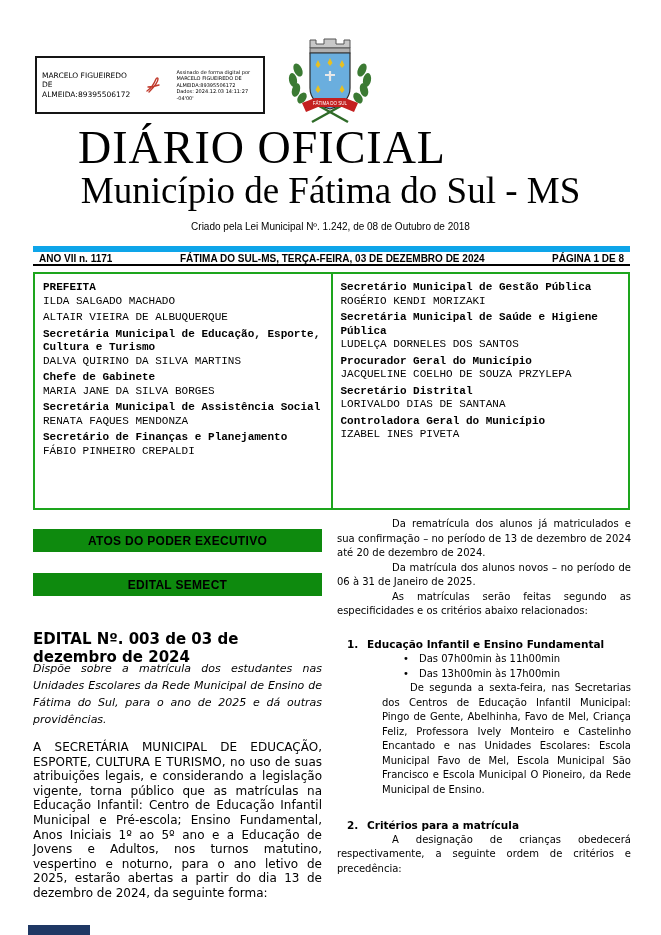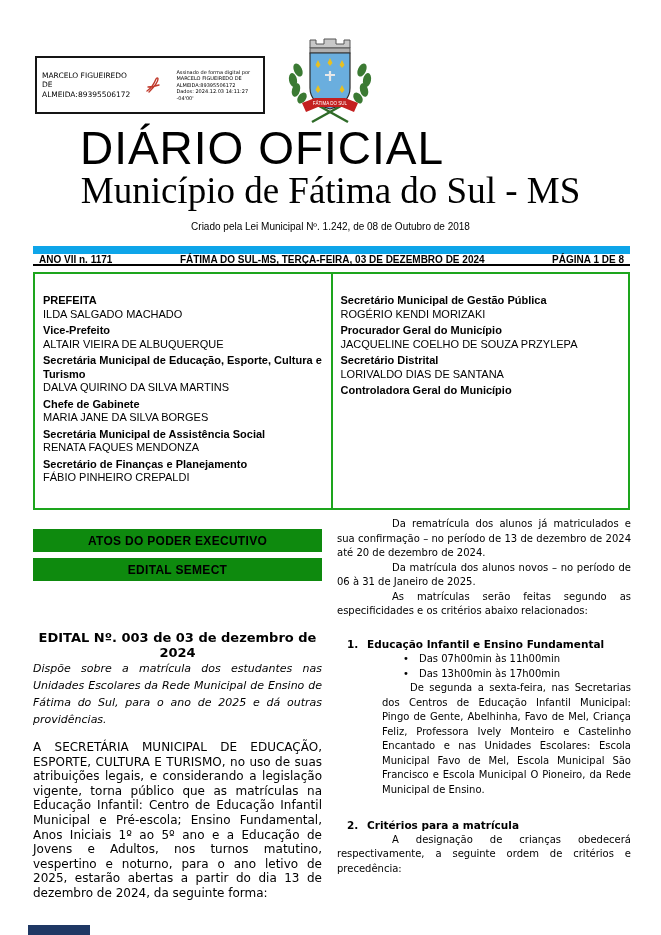--- a/index.html
+++ b/index.html
@@ -14,62 +14,62 @@
     border:2px solid #151515;box-sizing:border-box;
     display:flex;align-items:center;gap:15px;padding:3px 5px;
   }
   .sig-name{width:100px;font-size:7.5px;line-height:9.5px;font-family:"DejaVu Sans",sans-serif;}
   .sig-flourish{flex:0 0 auto;}
   .sig-details{width:108px;font-size:5px;line-height:6.6px;font-family:"DejaVu Sans",sans-serif;}
   
   .coat{position:absolute;left:280px;top:30px;}
   .m-title{
     position:absolute;left:0;top:124px;width:524px;text-align:center;
-    font-family:Liberation Sans, sans-serif;font-size:46px;line-height:48px;letter-spacing:1px;
+    font-family:Liberation Serif, serif;font-size:46px;line-height:48px;letter-spacing:1px;
   }
   .m-sub{
     position:absolute;left:0;top:176px;width:661px;text-align:center;
     font-family:"Liberation Serif",serif;font-size:37px;line-height:30px;
   }
   .m-law{
     position:absolute;left:0;top:221px;width:661px;text-align:center;
     font-family:"Liberation Sans",sans-serif;font-size:10px;
   }
   
   .issue-bar{
     position:absolute;left:33px;top:246px;width:597px;height:20px;box-sizing:border-box;
-    border-top:8px solid #0ea5e9;border-bottom:2px solid #000;
+    border-top:6px solid #0ea5e9;border-bottom:2px solid #000;
     display:flex;align-items:center;justify-content:space-between;
     font-family:"Liberation Sans",sans-serif;font-weight:bold;font-size:10px;
     padding:0 6px;
   }
   
   .officials-box{
     position:absolute;left:33px;top:272px;width:597px;height:238px;box-sizing:border-box;
     border:2px solid var(--green-border);
     display:flex;
     font-family:"Liberation Sans",sans-serif;font-size:11px;line-height:13.5px;
   }
-  .off-col{flex:1 1 50%;padding:20px 8px;box-sizing:border-box;}
+  .off-col{flex:1 1 50%;padding:7px 8px;box-sizing:border-box;font-family:Liberation Mono, monospace;}
   .off-divider{flex:0 0 2px;background:var(--green-border);}
   .official-group{margin-bottom:3px;}
   .official-title{font-weight:bold;}
   
   .banner{
     position:absolute;left:33px;width:289px;height:23px;box-sizing:border-box;
     background:var(--green-banner);color:#000;
     display:flex;align-items:center;justify-content:center;
     font-family:"Liberation Sans",sans-serif;font-weight:bold;font-size:12px;letter-spacing:.3px;
   }
   .banner-1{top:529px;}
-  .banner-2{top:558px;text-align:center;}
+  .banner-2{top:573px;text-align:center;}
   
   .edital-heading{
-    position:absolute;left:33px;top:630px;width:289px;text-align:center;
-    font-size:13px;font-weight:bold;
+    position:absolute;left:33px;top:630px;width:289px;text-align:left;
+    font-size:15px;font-weight:bold;
   }
   .edital-summary{
     position:absolute;left:33px;top:660px;width:289px;
     font-size:11px;font-style:italic;line-height:17px;text-align:justify;
   }
   .edital-body{
     position:absolute;left:33px;top:740px;width:289px;
     font-size:12px;line-height:14.6px;text-align:justify;
   }
   
@@ -158,21 +158,20 @@
     <span>PÁGINA 1 DE 8</span>
   </div>
 
   <div class="officials-box">
     <div class="off-col">
       <div class="official-group">
         <div class="official-title">PREFEITA</div>
         <div class="official-name">ILDA SALGADO MACHADO</div>
       </div>
       <div class="official-group">
-        <div class="official-title">Vice-Prefeito</div>
         <div class="official-name">ALTAIR VIEIRA DE ALBUQUERQUE</div>
       </div>
       <div class="official-group">
         <div class="official-title">Secretária Municipal de Educação, Esporte, Cultura e Turismo</div>
         <div class="official-name">DALVA QUIRINO DA SILVA MARTINS</div>
       </div>
       <div class="official-group">
         <div class="official-title">Chefe de Gabinete</div>
         <div class="official-name">MARIA JANE DA SILVA BORGES</div>
       </div>
@@ -185,29 +184,34 @@
         <div class="official-name">FÁBIO PINHEIRO CREPALDI</div>
       </div>
     </div>
     <div class="off-divider"></div>
     <div class="off-col">
       <div class="official-group">
         <div class="official-title">Secretário Municipal de Gestão Pública</div>
         <div class="official-name">ROGÉRIO KENDI MORIZAKI</div>
       </div>
       <div class="official-group">
+        <div class="official-title">Secretária Municipal de Saúde e Higiene Pública</div>
+        <div class="official-name">LUDELÇA DORNELES DOS SANTOS</div>
+      </div>
+      <div class="official-group">
         <div class="official-title">Procurador Geral do Município</div>
         <div class="official-name">JACQUELINE COELHO DE SOUZA PRZYLEPA</div>
       </div>
       <div class="official-group">
         <div class="official-title">Secretário Distrital</div>
         <div class="official-name">LORIVALDO DIAS DE SANTANA</div>
       </div>
       <div class="official-group">
         <div class="official-title">Controladora Geral do Município</div>
+        <div class="official-name">IZABEL INES PIVETA</div>
       </div>
     </div>
   </div>
 
   <div class="banner banner-1">ATOS DO PODER EXECUTIVO</div>
   <div class="banner banner-2">EDITAL SEMECT</div>
 
   <div class="edital-heading">EDITAL Nº. 003 de 03 de dezembro de 2024</div>
   <div class="edital-summary">Dispõe sobre a matrícula dos estudantes nas Unidades Escolares da Rede Municipal de Ensino de Fátima do Sul, para o ano de 2025 e dá outras providências.</div>
   <div class="edital-body">A SECRETÁRIA MUNICIPAL DE EDUCAÇÃO, ESPORTE, CULTURA E TURISMO, no uso de suas atribuições legais, e considerando a legislação vigente, torna público que as matrículas na Educação Infantil: Centro de Educação Infantil Municipal e Pré-escola; Ensino Fundamental, Anos Iniciais 1º ao 5º ano e a Educação de Jovens e Adultos, nos turnos matutino, vespertino e noturno, para o ano letivo de 2025, estarão abertas a partir do dia 13 de dezembro de 2024, da seguinte forma:</div>

